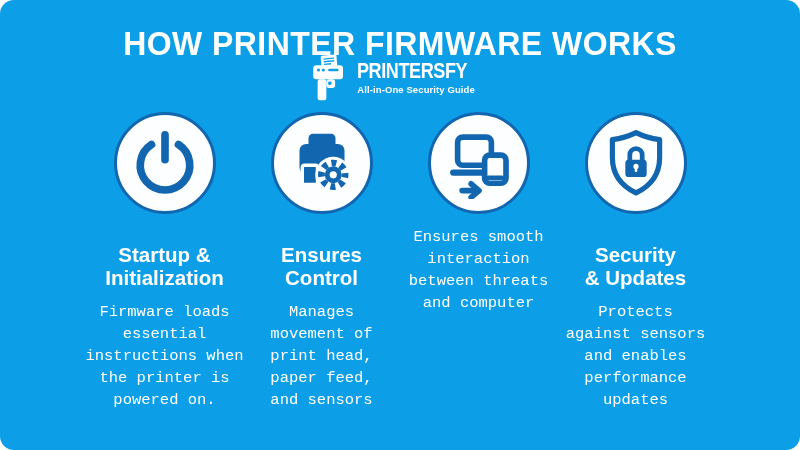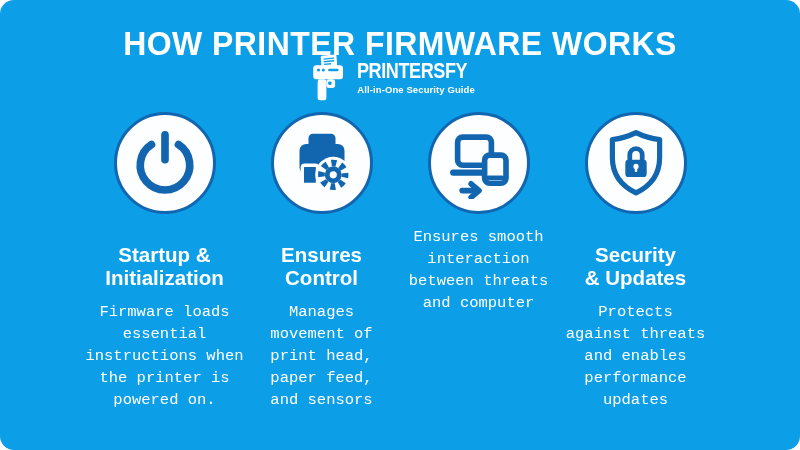--- a/index.html
+++ b/index.html
@@ -192,20 +192,20 @@
           <path d="M32 5 C38.5 8.2 45.5 10.3 53 11.2 V27 C53 43.5 44.5 52.5 32 58.5 C19.5 52.5 11 43.5 11 27 V11.2 C18.5 10.3 25.5 8.2 32 5 Z" fill="none" stroke="currentColor" stroke-width="4.6" stroke-linejoin="round"></path>
           <path d="M26.5 30 V24.8 A5.5 5.5 0 0 1 37.5 24.8 V30" fill="none" stroke="currentColor" stroke-width="4.2"></path>
           <rect x="22.5" y="29" width="19" height="15.5" rx="3" fill="currentColor"></rect>
           <circle cx="32" cy="35" r="2.3" fill="#FDFEFF"></circle>
           <rect x="30.9" y="35.5" width="2.2" height="4.6" rx="1" fill="#FDFEFF"></rect>
         </svg>
       </div>
       <h2>Security
 &amp; Updates</h2>
       <p>Protects
-against threats
+against sensors
 and enables
 performance
 updates</p>
     </div>
 
   </div>
 </div>
 
 </body></html>

